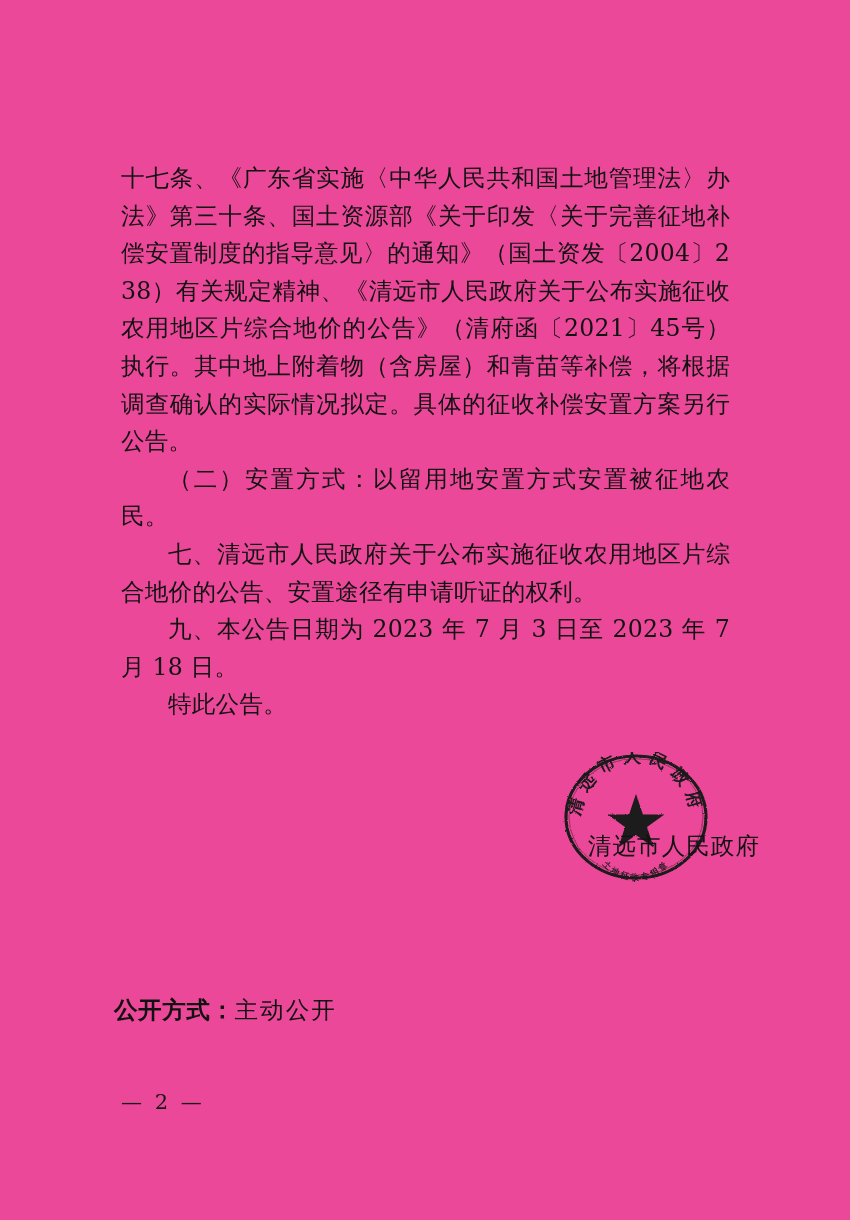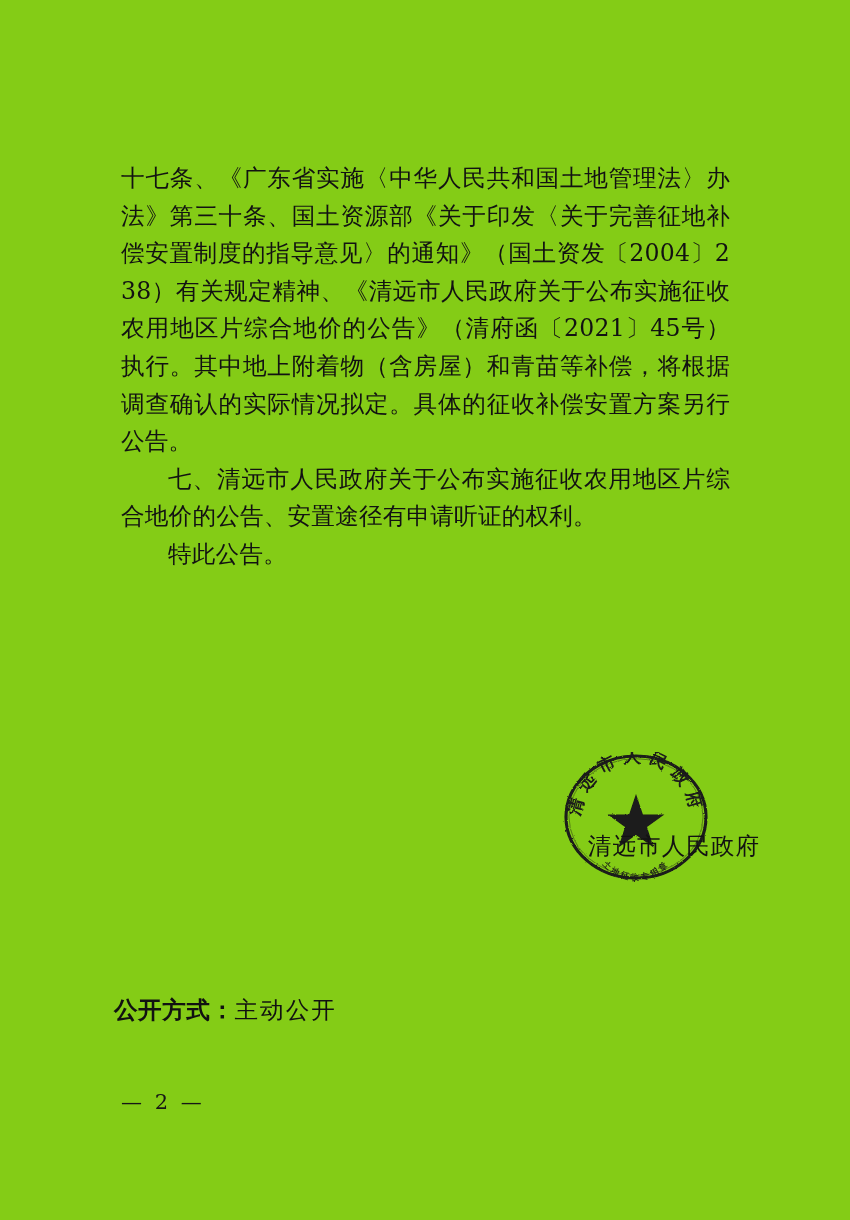--- a/index.html
+++ b/index.html
@@ -9,21 +9,21 @@
     background: #ffffff;
   }
   body {
     font-family: "DejaVu Serif", "Liberation Serif", serif;
   }
 
   .page {
     position: relative;
     width: 850px;
     height: 1220px;
-    background: #84cc16;
+    background: #ec4899;
     overflow: hidden;
     box-sizing: border-box;
   }
 
   
   .body-block {
     position: absolute;
     left: 121px;
     top: 160px;
     width: 609px;
@@ -121,21 +121,23 @@
     white-space: nowrap;
   }
 </style>
 </head>
 <body>
 
 <div class="page">
 
   <div class="body-block">
     <p class="para cont">十七条、《广东省实施〈中华人民共和国土地管理法〉办法》第三十条、国土资源部《关于印发〈关于完善征地补偿安置制度的指导意见〉的通知》（国土资发〔2004〕238）有关规定精神、《清远市人民政府关于公布实施征收农用地区片综合地价的公告》（清府函〔2021〕45号）执行。其中地上附着物（含房屋）和青苗等补偿，将根据调查确认的实际情况拟定。具体的征收补偿安置方案另行公告。</p>
+    <p class="para indent">（二）安置方式：以留用地安置方式安置被征地农民。</p>
     <p class="para indent">七、清远市人民政府关于公布实施征收农用地区片综合地价的公告、安置途径有申请听证的权利。</p>
+    <p class="para indent">九、本公告日期为 2023 年 7 月 3 日至 2023 年 7 月 18 日。</p>
     <p class="para indent">特此公告。</p>
   </div>
 
   <div class="seal">
     <svg viewBox="0 0 152 130" xmlns="http://www.w3.org/2000/svg" aria-hidden="true">
       <defs>
         <path id="sealArcTop" d="M 20 70 A 56 60 0 0 1 132 70" fill="none"></path>
         <path id="sealArcBot" d="M 34 88 A 42 40 0 0 0 118 88" fill="none"></path>
         <filter id="sealRough" x="-20%" y="-20%" width="140%" height="140%">
           <feTurbulence type="fractalNoise" baseFrequency="0.72" numOctaves="3" seed="7" result="n"></feTurbulence>

